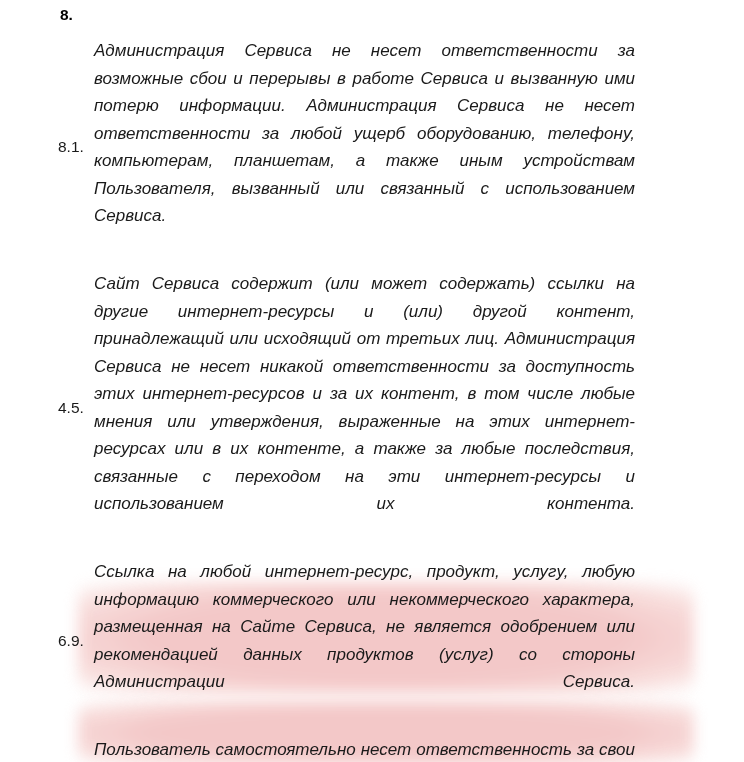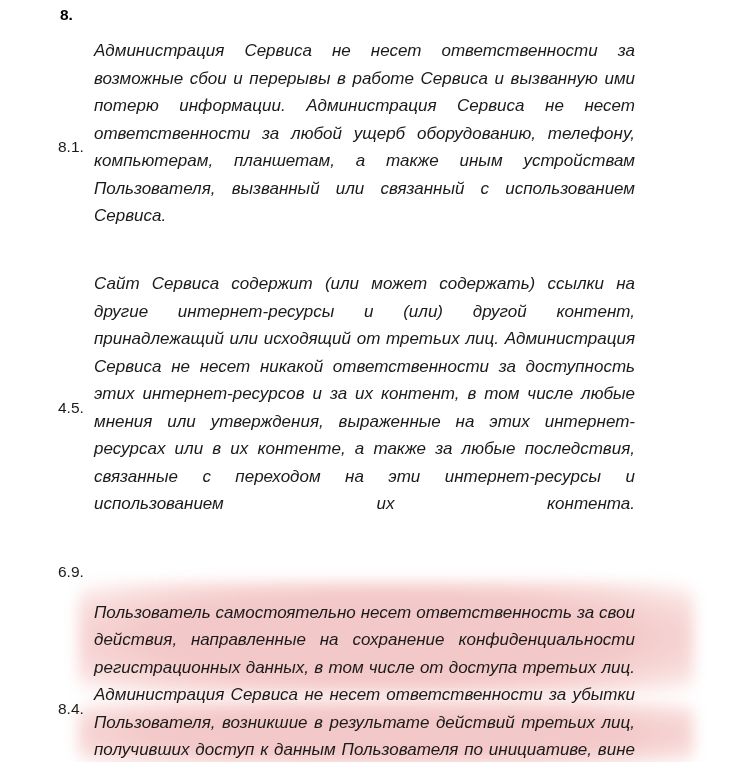--- a/index.html
+++ b/index.html
@@ -123,20 +123,21 @@
       <span class="body">Администрация Сервиса не несет ответственности за возможные сбои и перерывы в работе Сервиса и вызванную ими потерю информации. Администрация Сервиса не несет ответственности за любой ущерб оборудованию, телефону, компьютерам, планшетам, а также иным устройствам Пользователя, вызванный или связанный с использованием Сервиса.</span>
     </div>
 
     <div class="clause">
       <span class="num">4.5.</span>
       <span class="body">Сайт Сервиса содержит (или может содержать) ссылки на другие интернет-ресурсы и (или) другой контент, принадлежащий или исходящий от третьих лиц. Администрация Сервиса не несет никакой ответственности за доступность этих интернет-ресурсов и за их контент, в том числе любые мнения или утверждения, выраженные на этих интернет-ресурсах или в их контенте, а также за любые последствия, связанные с переходом на эти интернет-ресурсы и использованием их контента.</span>
     </div>
 
     <div class="clause">
       <span class="num">6.9.</span>
+      <span class="body">Ссылка на любой интернет-ресурс, продукт, услугу, любую информацию коммерческого или некоммерческого характера, размещенная на Сайте Сервиса, не является одобрением или рекомендацией данных продуктов (услуг) со стороны Администрации Сервиса.</span>
     </div>
 
     <div class="clause">
       <span class="num">8.4.</span>
       <span class="body">Пользователь самостоятельно несет ответственность за свои действия, направленные на сохранение конфиденциальности регистрационных данных, в том числе от доступа третьих лиц. Администрация Сервиса не несет ответственности за убытки Пользователя, возникшие в результате действий третьих лиц, получивших доступ к данным Пользователя по инициативе, вине или неосторожности Пользователя.</span>
     </div>
 
   </div>
 </div>
 

